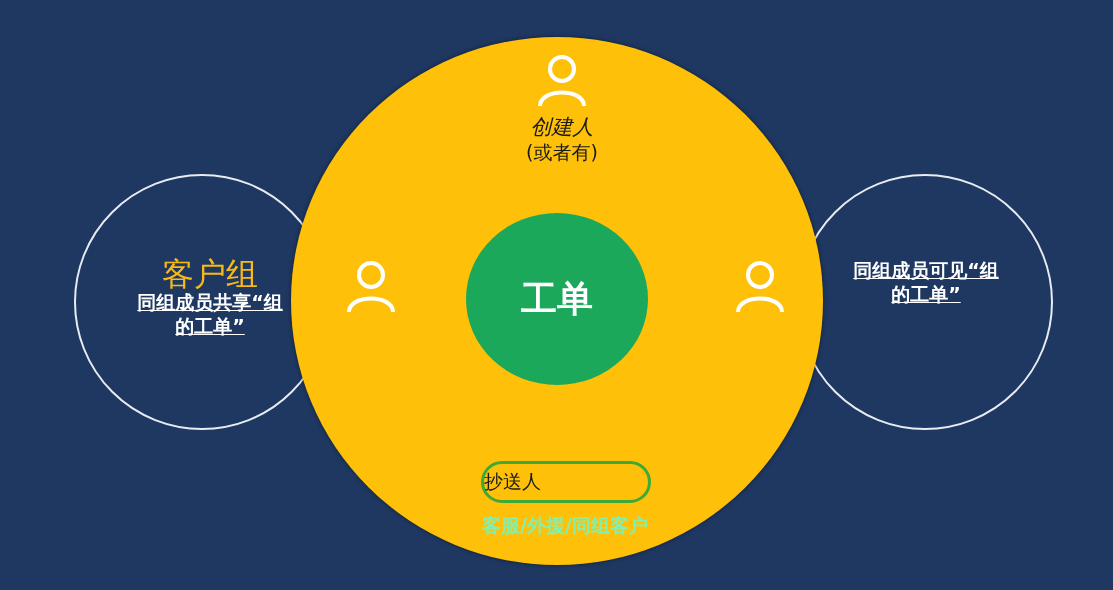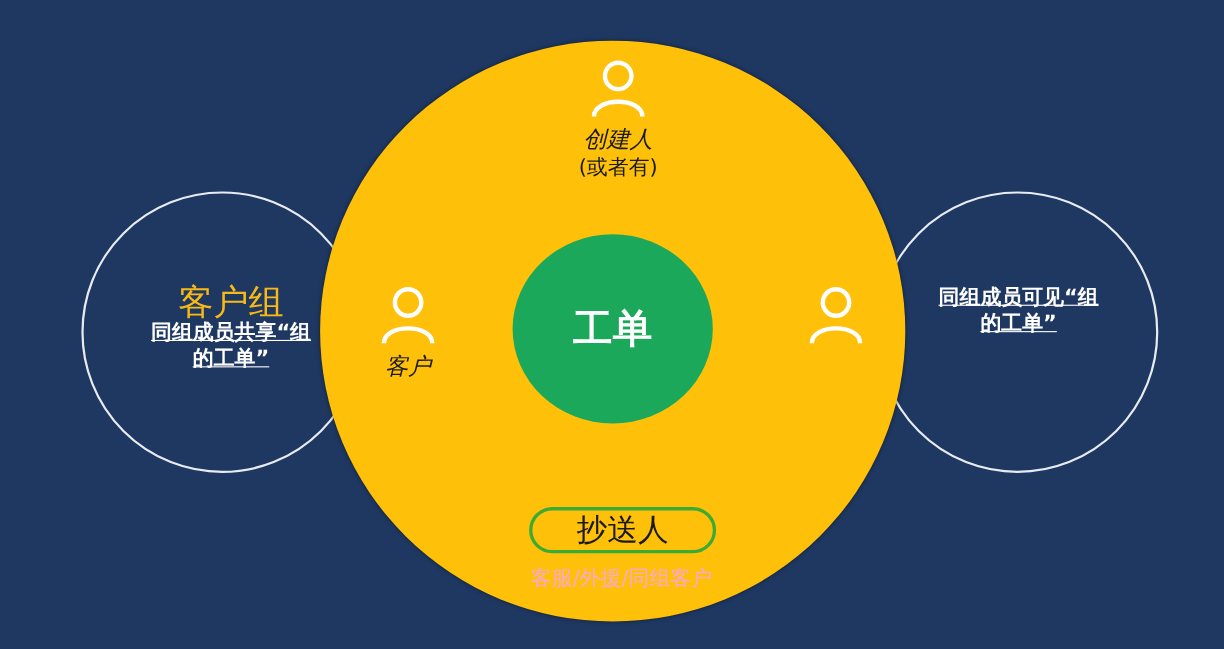--- a/index.html
+++ b/index.html
@@ -38,26 +38,26 @@
   }
   .role svg { display: block; margin: 0 auto 6px; }
   .role-name { font-size: 21px; line-height: 26px; font-style: italic; }
   .role-note { font-size: 19px; line-height: 24px; }
   .role-top { left: 482px; top: 52px; }
   .role-left { left: 291px; top: 258px; }
   .role-right { left: 680px; top: 258px; }
   .cc-pill {
     position: absolute; left: 481px; top: 461px; width: 170px; height: 42px;
     border: 3px solid #3daa36; border-radius: 22px; box-sizing: border-box;
-    display: flex; align-items: center; justify-content: center;
-    font-size: 28px; color: #1a1a1a;
+    display: flex; align-items: center; justify-content: flex-start;
+    font-size: 19px; color: #1a1a1a;
   }
   .cc-note {
     position: absolute; left: 440px; top: 513px; width: 250px; text-align: center;
-    font-size: 19px; font-weight: normal; color: #f9a8d4;
+    font-size: 19px; font-weight: bold; color: #86efac;
   }
 </style>
 </head>
 <body>
 
 <div class="ring ring-left"></div>
 <div class="ring ring-right"></div>
 
 <div class="ring-text left-text">
   <div class="ring-title">客户组</div>
@@ -82,21 +82,20 @@
   </svg>
   <div class="role-name">创建人</div>
   <div class="role-note">(或者有)</div>
 </div>
 
 <div class="role role-left">
   <svg width="56" height="56" viewBox="0 0 56 56">
     <circle cx="28" cy="17" r="12" fill="none" stroke="#fff" stroke-width="4"></circle>
     <path d="M6 54 C6 36, 50 36, 50 54" fill="none" stroke="#fff" stroke-width="4"></path>
   </svg>
-  <div class="role-name">客户</div>
 </div>
 
 <div class="role role-right">
   <svg width="56" height="56" viewBox="0 0 56 56">
     <circle cx="28" cy="17" r="12" fill="none" stroke="#fff" stroke-width="4"></circle>
     <path d="M6 54 C6 36, 50 36, 50 54" fill="none" stroke="#fff" stroke-width="4"></path>
   </svg>
 </div>
 
 <div class="cc-pill">

